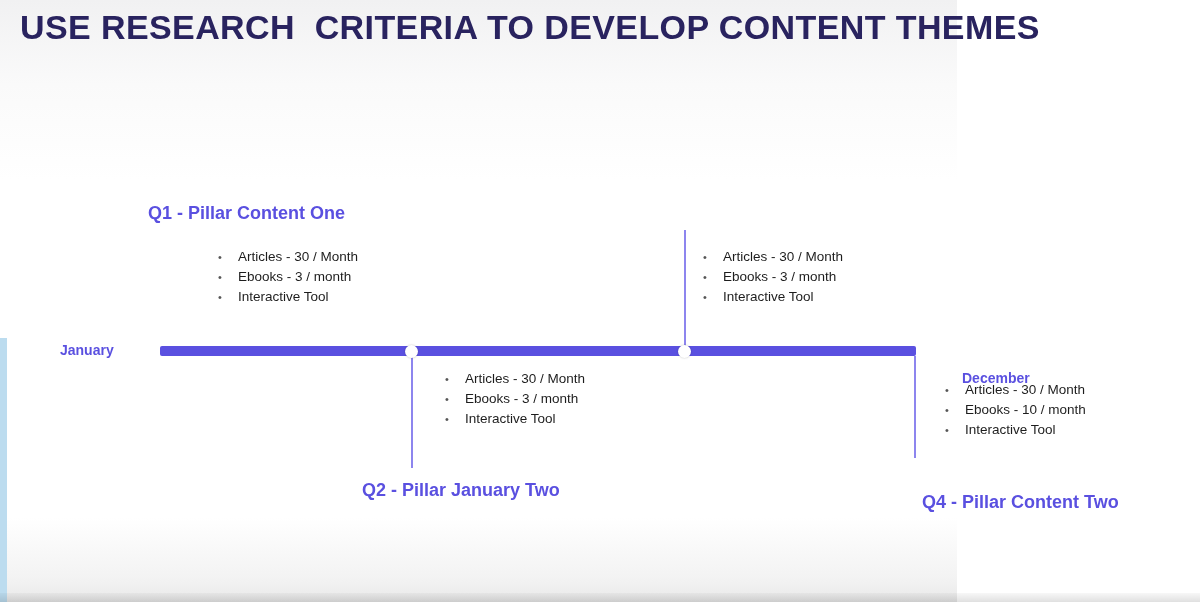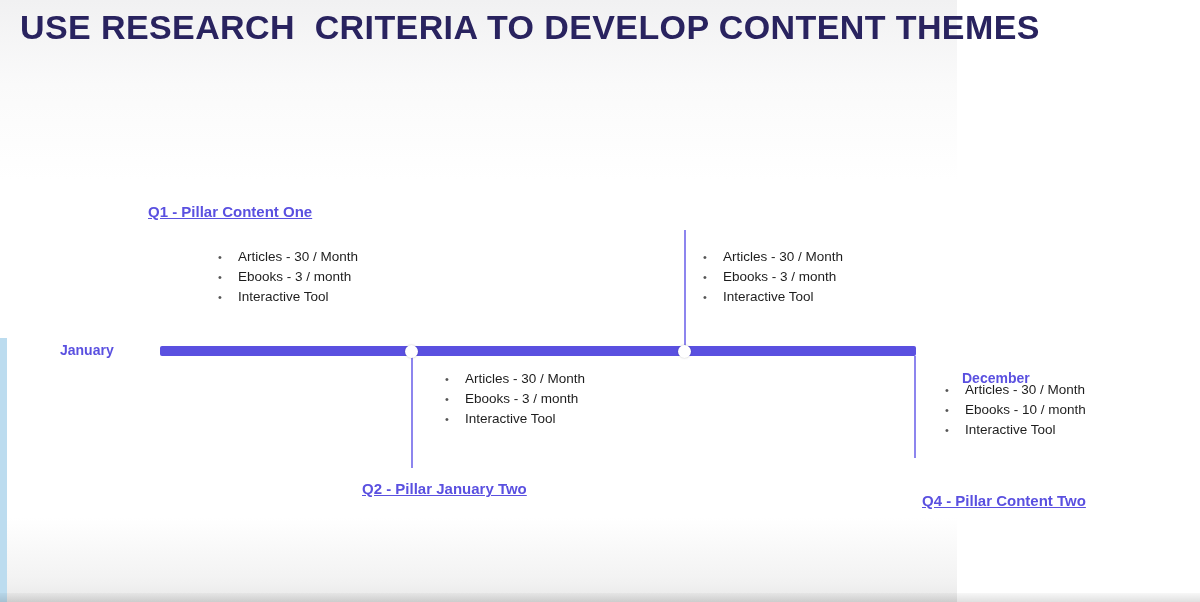--- a/index.html
+++ b/index.html
@@ -29,24 +29,23 @@
   }
   .title{
     position:absolute;left:20px;top:8px;
     font-size:34px;font-weight:bold;
     letter-spacing:0.4px;
     color:var(--title,#29235f);
     white-space:pre;
   }
   .q-heading{
     position:absolute;
-    font-size:15px;font-weight:bold;
+    font-size:18px;font-weight:bold;
     color:var(--accent,#5a50e0);
     white-space:nowrap;
-    text-decoration:underline;
   }
   .q1-heading{left:148px;top:203px;}
   .q2-heading{left:362px;top:480px;}
   .q3-heading{left:692px;top:207px;}
   .q4-heading{left:882px;top:492px;margin-left:40px;}
   .bullets{
     position:absolute;
     display:flex;flex-direction:column;gap:5px;
     font-size:13.5px;color:var(--text,#1d1d1d);
   }

